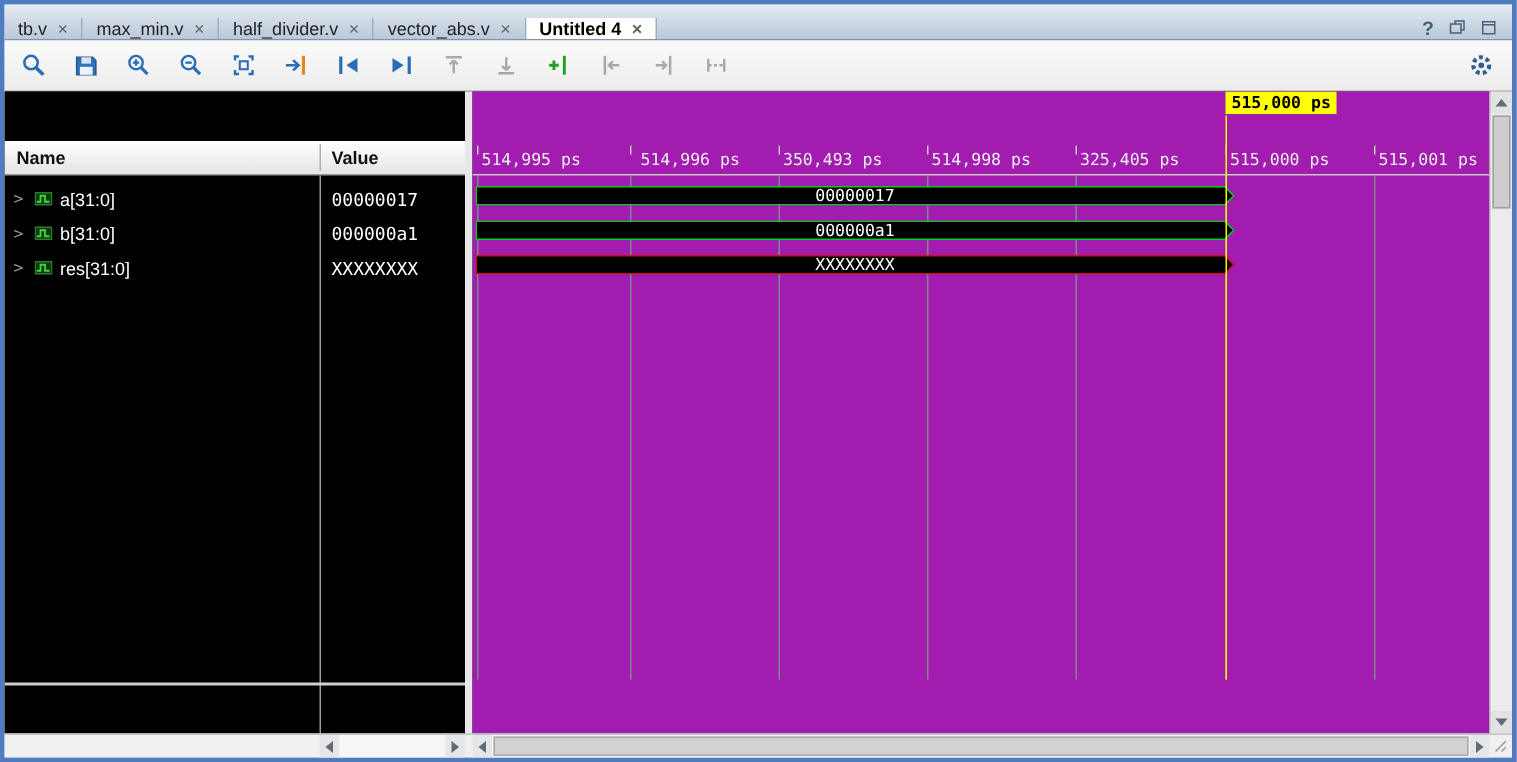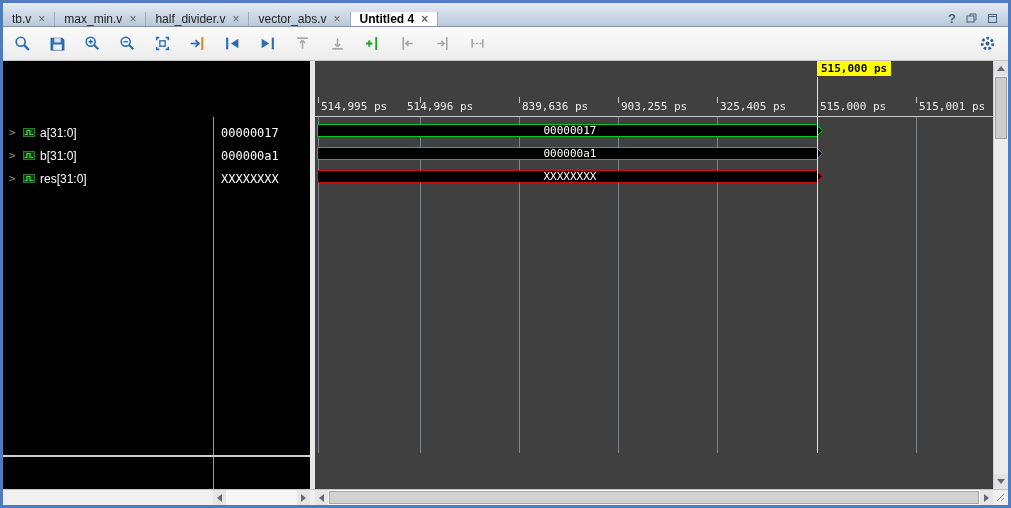--- a/index.html
+++ b/index.html
@@ -42,21 +42,21 @@
   .expander{ width:9px; margin-left:6px; color:#9a9a9a; font-size:11px;
              font-family:"DejaVu Sans Mono",monospace; }
   .expander::before{ content:">"; }
   .sig-icon{ margin:0 5px 0 5px; }
   .sig-value{ position:absolute; left:218px; font-family:"DejaVu Sans Mono",monospace; font-size:12px; }
   .lp-hdivider{ position:absolute; left:0; right:0; top:394px; height:2px; background:#cfcfcf; }
 
   .vsplitter{ position:absolute; left:307px; top:0; width:5px; height:428px; background:#e8e8e8; }
 
   .wave-panel{ position:absolute; left:312px; top:0; width:678px; height:428px;
-               background:#404040; overflow:hidden; }
+               background:#a21caf; overflow:hidden; }
   .cursor-label{ position:absolute; left:502px; top:0; z-index:6; background:currentColor;
                  padding:1px 4px; font-family:"DejaVu Sans Mono",monospace; font-size:11px;
                  font-weight:bold; }
   .cursor-label span{ color:#000; }
   .time-axis{ position:absolute; left:0; right:0; top:33px; height:23px;
               border-bottom:1px solid #c8c8c8; }
   .tick{ position:absolute; top:3px; width:1px; height:6px; background:#c8c8c8; }
   .tlabel{ position:absolute; bottom:3px; font-family:"DejaVu Sans Mono",monospace;
            font-size:11px; color:#ededed; white-space:nowrap; }
   .wave-canvas{ position:absolute; left:0; right:0; top:56px; height:372px; }
@@ -227,20 +227,25 @@
       <svg class="icon" width="17" height="17" viewBox="0 0 16 16">
           <circle cx="8" cy="8" r="5" fill="none" stroke="#2f5e8f" stroke-width="2.6" stroke-dasharray="2.4 2"></circle>
           <circle cx="8" cy="8" r="1.8" fill="#2f5e8f"></circle>
         </svg>
     </div>
   </div>
 
   <div class="main">
 
     <div class="left-panel">
+      <div class="lp-header">
+        <span class="nh">Name</span>
+        <span class="vh">Value</span>
+        <span class="hdr-sep"></span>
+      </div>
       <div class="lp-rows">
         <div class="sig-row">
           <span class="expander"></span>
           <svg class="sig-icon icon" width="12" height="11" viewBox="0 0 12 11">
               <rect x="0.5" y="1.5" width="11" height="8" fill="#0a3d0a" stroke="#2d7a2d"></rect>
               <path d="M1.5 7.5 H4 V3.5 H7 V7.5 H10" fill="none" stroke="#44d544" stroke-width="1.2"></path>
             </svg>
           <span>a[31:0]</span>
           <span class="sig-value">00000017</span>
         </div>
@@ -276,23 +281,23 @@
 
       <div class="time-axis">
         <span class="tick" style="left:3px"></span>
         <span class="tick" style="left:105px"></span>
         <span class="tick" style="left:204px"></span>
         <span class="tick" style="left:303px"></span>
         <span class="tick" style="left:402px"></span>
         <span class="tick" style="left:502px"></span>
         <span class="tick" style="left:601px"></span>
         <span class="tlabel" style="left:6px">514,995 ps</span>
-        <span class="tlabel" style="left:92px">514,996 ps</span>
-        <span class="tlabel" style="left:207px">839,636 ps</span>
-        <span class="tlabel" style="left:306px">903,255 ps</span>
+        <span class="tlabel" style="left:112px">514,996 ps</span>
+        <span class="tlabel" style="left:207px">350,493 ps</span>
+        <span class="tlabel" style="left:306px">514,998 ps</span>
         <span class="tlabel" style="left:405px">325,405 ps</span>
         <span class="tlabel" style="left:505px">515,000 ps</span>
         <span class="tlabel" style="left:604px">515,001 ps</span>
       </div>
 
       <div class="wave-canvas">
         <div class="gridline" style="left:3px"></div>
         <div class="gridline" style="left:105px"></div>
         <div class="gridline" style="left:204px"></div>
         <div class="gridline" style="left:303px"></div>

